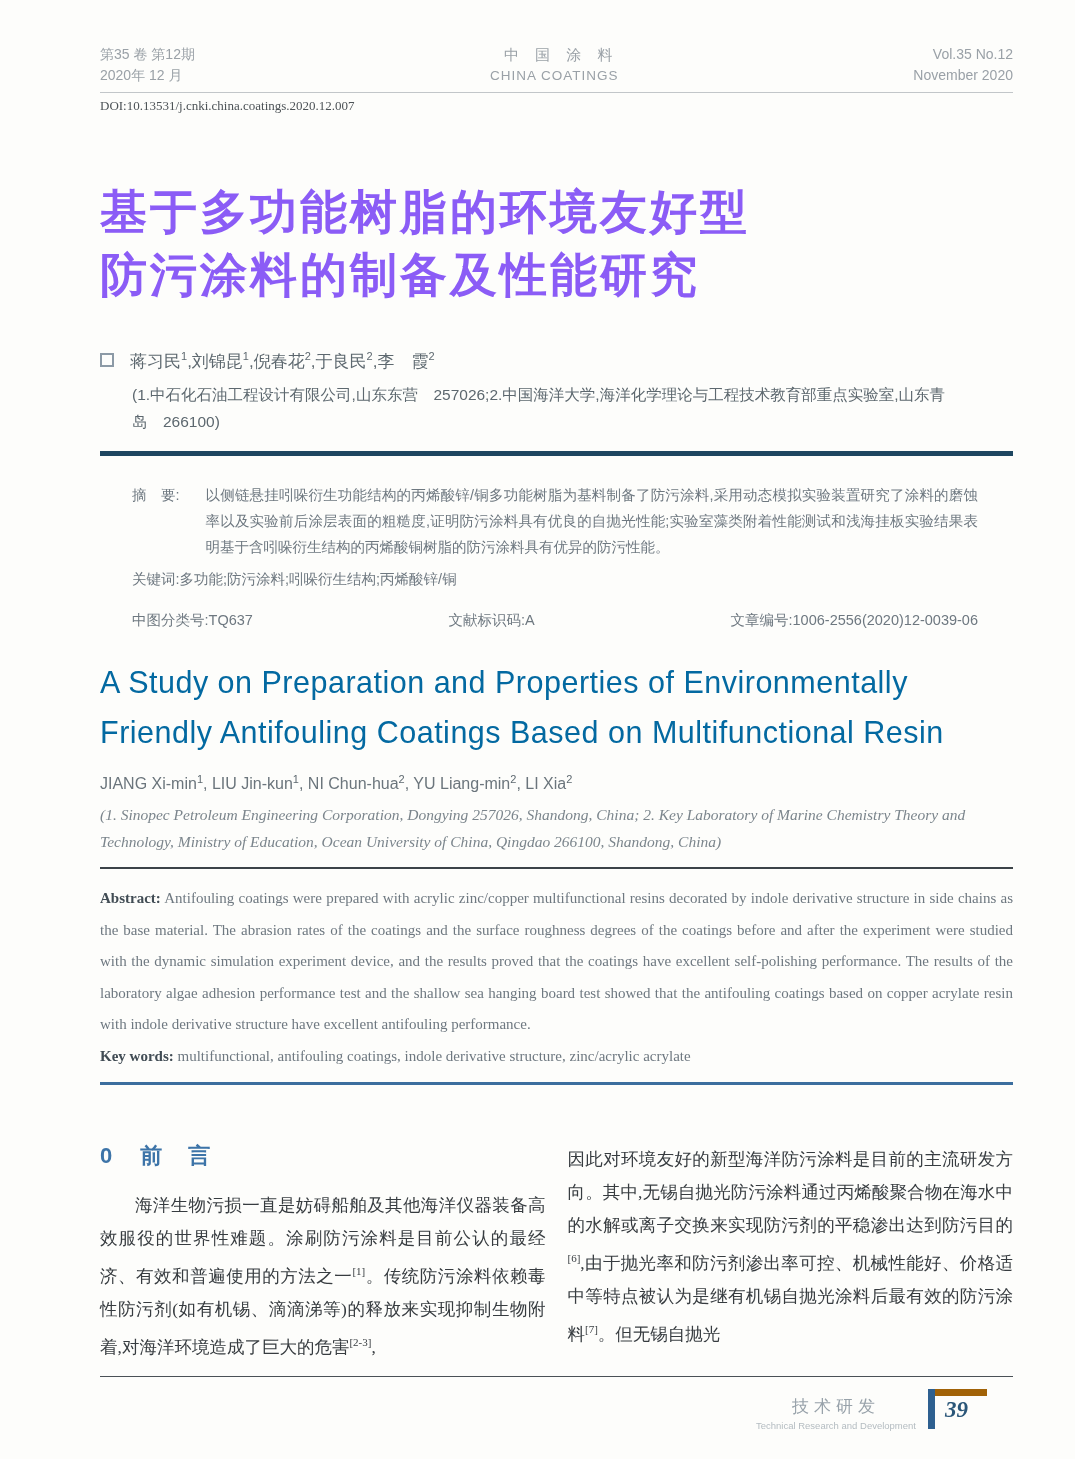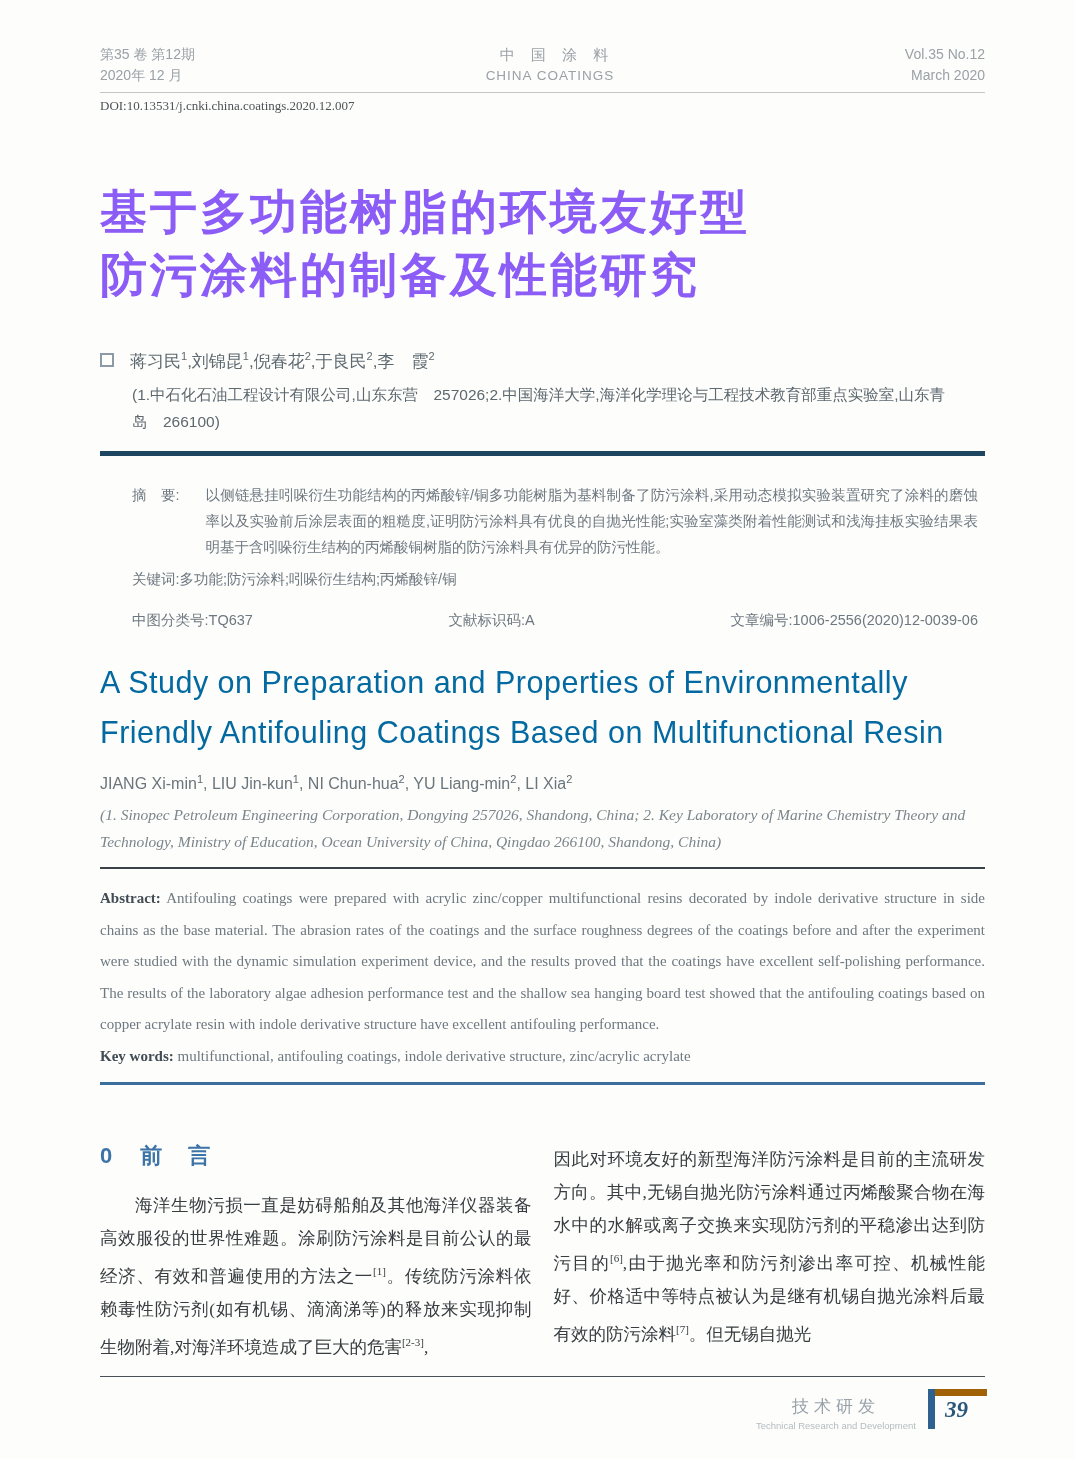--- a/index.html
+++ b/index.html
@@ -3,21 +3,21 @@
 <meta charset="utf-8">
 <style>
   * { margin:0; padding:0; box-sizing:border-box; }
   html,body { background:#e8e8e8; }
   .page {
     position:relative; width:1075px; height:1459px; margin:0 auto;
     background:#fdfdfb; overflow:hidden;
     font-family:"Liberation Sans", sans-serif;
     color:#3a3f42;
   }
-  .content { padding:44px 90px 0 100px; }
+  .content { padding:44px 62px 0 100px; }
 
   
   .jhead { display:flex; justify-content:space-between; align-items:flex-start; color:#9aa1a7; font-size:14px; line-height:21px; }
   .jhead .c { text-align:right; }
   .jhead .r { text-align:right; }
   .jhead .cn-name { font-size:15px; letter-spacing:6px; }
   .jhead .en-name { font-size:13.5px; letter-spacing:1px; }
   .head-rule { border:none; border-top:1px solid #c2c6c9; margin:6px 0 5px 0; }
   .doi { font-size:13px; color:#4c5256; font-family:"Liberation Serif", serif; }
 
@@ -81,21 +81,21 @@
       <div class="l">
         <div>第35 卷  第12期</div>
         <div>2020年 12 月</div>
       </div>
       <div class="c">
         <div class="cn-name">中 国 涂 料</div>
         <div class="en-name">CHINA COATINGS</div>
       </div>
       <div class="r">
         <div>Vol.35  No.12</div>
-        <div>March 2020</div>
+        <div>November 2020</div>
       </div>
     </div>
     <hr class="head-rule">
     <div class="doi">DOI:10.13531/j.cnki.china.coatings.2020.12.007</div>
 
     <div class="title-cn">
       <div>基于多功能树脂的环境友好型</div>
       <div>防污涂料的制备及性能研究</div>
     </div>
 

